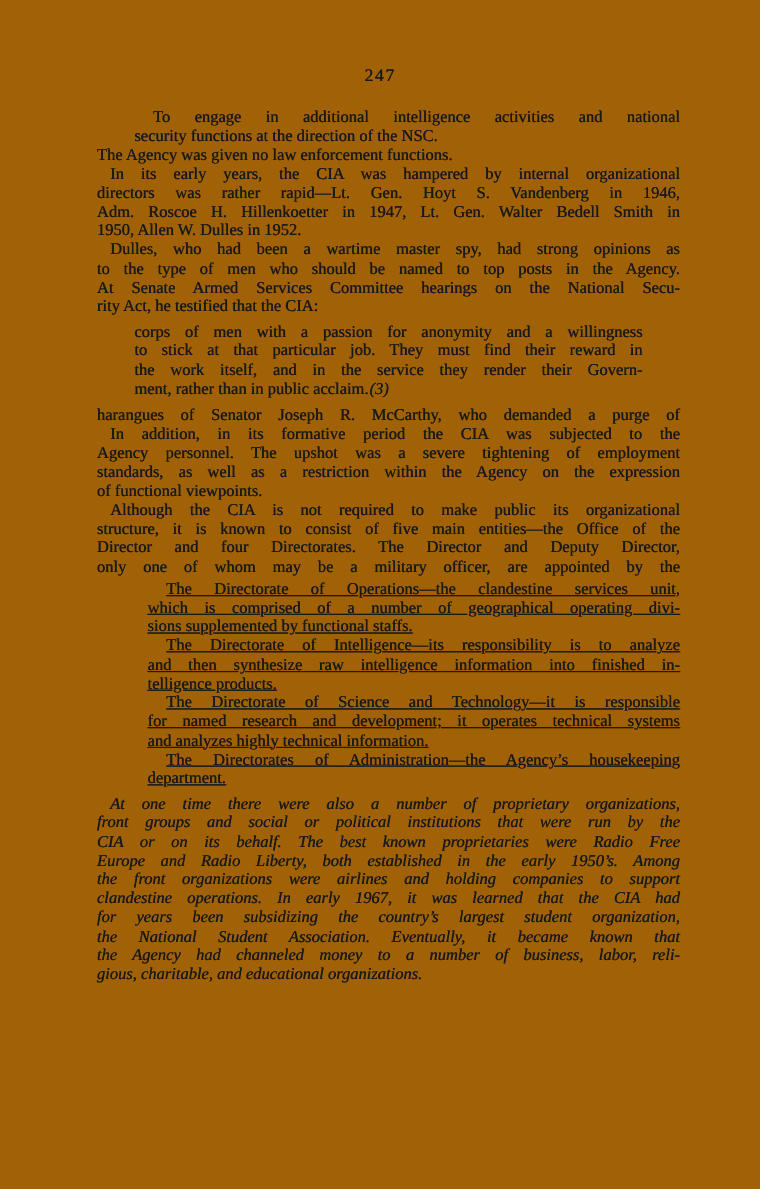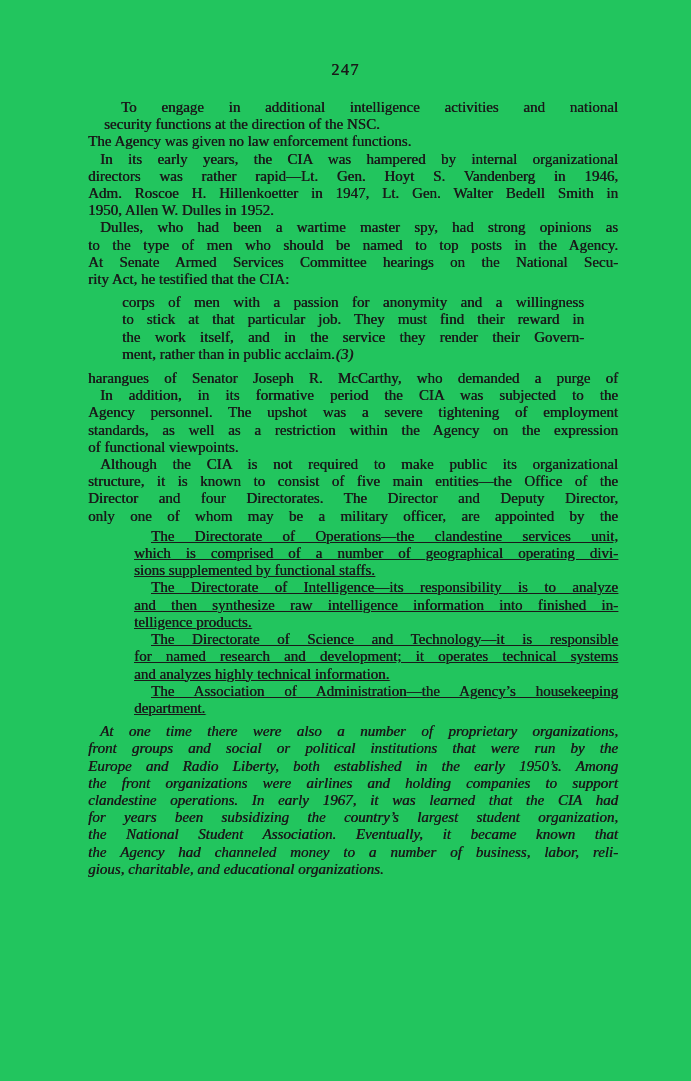--- a/index.html
+++ b/index.html
@@ -37,41 +37,41 @@
   .line {
     text-align: justify;
     text-align-last: justify;
   }
   .line.last {
     text-align-last: left;
   }
   
   .block.body .line.first { padding-left: 12px; }
   
-  .block.hang-quote { margin-left: 16px; }
+  .block.hang-quote { margin-left: 34px; }
   .block.hang-quote .line.first { padding-left: 17px; }
   
   .block.quote {
     margin: 6px 34px 7px 34px;
   }
   .block.quote .line.first { padding-left: 17px; }
   
   .block.item { margin-left: 46px; text-decoration: underline; }
   .block.body + .block.item { margin-top: 3px; }
   .block.item + .block.body { margin-top: 6px; font-style: italic; }
   .block.item .line.first { padding-left: 17px; }
   em.cite {
     font-style: italic;
     padding-left: 1px;
   }
 </style>
 </head>
 <body>
 
-<div class="page" style="background: #22c55e; color: rgb(26, 26, 26);">
+<div class="page" style="background: #a16207; color: rgb(26, 26, 26);">
   <div class="pagenum">247</div>
   <div class="content" id="content">
       <div class="block hang-quote">
         <div class="line first">To engage in additional intelligence activities and national</div>
         <div class="line last">security functions at the direction of the NSC.</div>
       </div>
       <div class="block body">
         <div class="line last">The Agency was given no law enforcement functions.</div>
       </div>
       <div class="block body">
@@ -114,26 +114,27 @@
         <div class="line first">The Directorate of Intelligence—its responsibility is to analyze</div>
         <div class="line">and then synthesize raw intelligence information into finished in-</div>
         <div class="line last">telligence products.</div>
       </div>
       <div class="block item">
         <div class="line first">The Directorate of Science and Technology—it is responsible</div>
         <div class="line">for named research and development; it operates technical systems</div>
         <div class="line last">and analyzes highly technical information.</div>
       </div>
       <div class="block item">
-        <div class="line first">The Association of Administration—the Agency’s housekeeping</div>
+        <div class="line first">The Directorates of Administration—the Agency’s housekeeping</div>
         <div class="line last">department.</div>
       </div>
       <div class="block body">
         <div class="line first">At one time there were also a number of proprietary organizations,</div>
         <div class="line">front groups and social or political institutions that were run by the</div>
+        <div class="line">CIA or on its behalf. The best known proprietaries were Radio Free</div>
         <div class="line">Europe and Radio Liberty, both established in the early 1950’s. Among</div>
         <div class="line">the front organizations were airlines and holding companies to support</div>
         <div class="line">clandestine operations. In early 1967, it was learned that the CIA had</div>
         <div class="line">for years been subsidizing the country’s largest student organization,</div>
         <div class="line">the National Student Association. Eventually, it became known that</div>
         <div class="line">the Agency had channeled money to a number of business, labor, reli-</div>
         <div class="line last">gious, charitable, and educational organizations.</div>
       </div>
     </div>
 </div>

